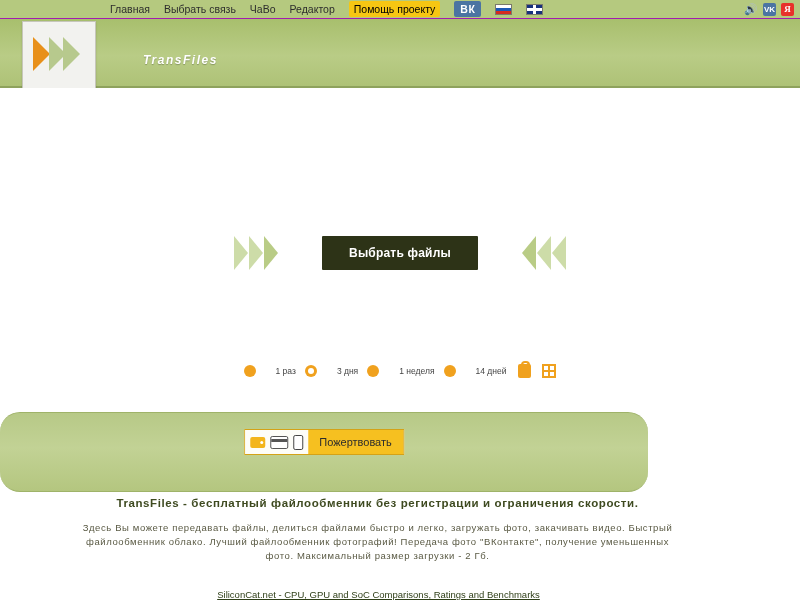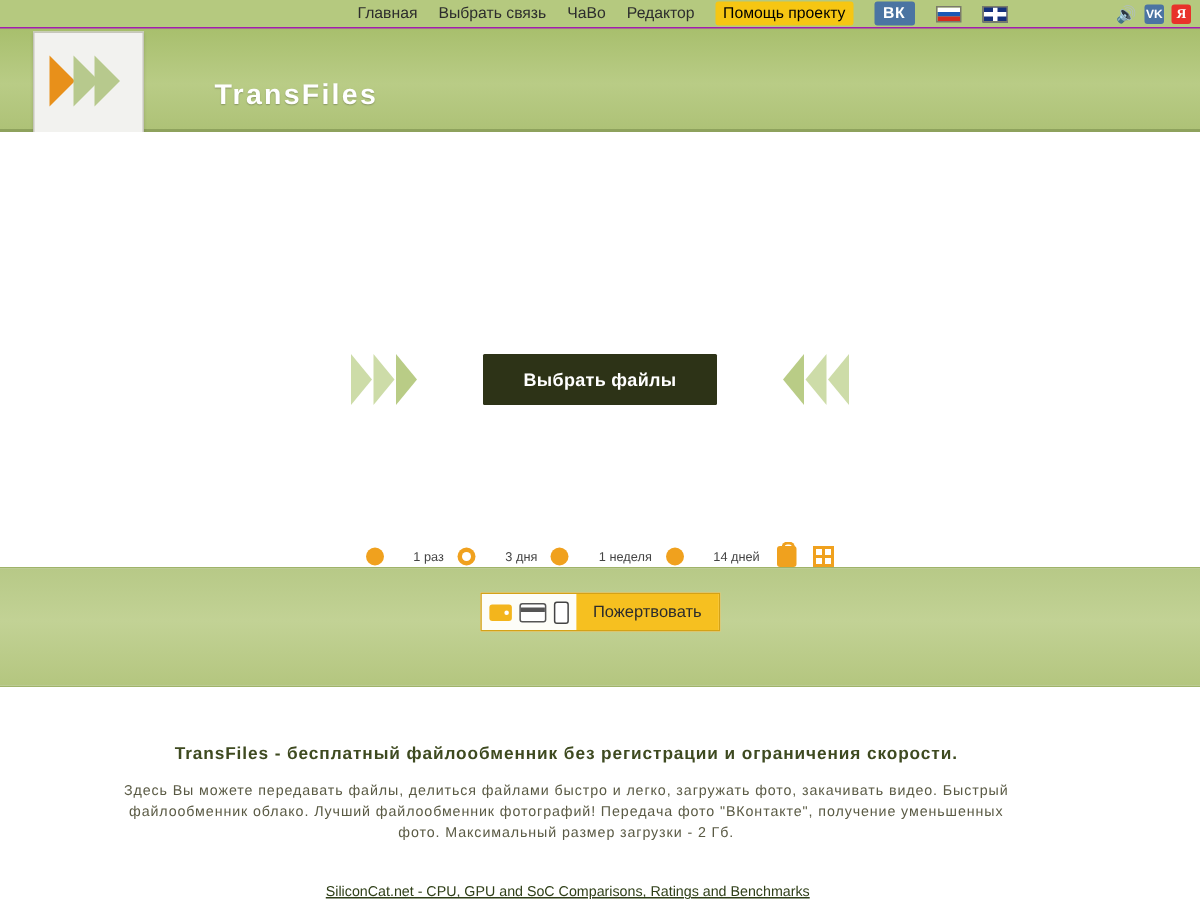--- a/index.html
+++ b/index.html
@@ -20,21 +20,20 @@
   
   .topbar {
     position: absolute;
     top: 0; left: 0;
     width: 800px;
     height: 18px;
     background: #b5c97f;
     border-bottom: 6px solid #a21caf;
     display: flex;
     align-items: center;
-    justify-content: center;
   }
   .topnav {
     display: flex;
     align-items: center;
     height: 18px;
     margin-left: 110px;
     gap: 14px;
   }
   .topnav a {
     color: #2d2d2d;
@@ -155,25 +154,26 @@
   }
   .chev-g {
     border-top: 17px solid transparent;
     border-bottom: 17px solid transparent;
     border-left: 17px solid #b7c98d;
   }
   .site-title {
     position: absolute;
     left: 143px;
     top: 34px;
-    font-size: 19px;
+    font-size: 12px;
     font-weight: bold;
     color: #ffffff;
     letter-spacing: 1.5px;
     text-shadow: 0 1px 1px rgba(0,0,0,0.25);
+    font-style: italic;
   }
 
   
   .main {
     position: absolute;
     top: 88px; left: 0;
     width: 800px;
     height: 302px;
     background: #ffffff;
   }
@@ -280,26 +280,27 @@
     gap: 2px;
     padding: 2px;
     box-sizing: border-box;
     cursor: pointer;
   }
   .qr-icon i { background: #ffffff; display: block; }
 
   
   .donate-band {
     position: absolute;
-    top: 378px; left: 0;
-    width: 800px;
+    top: 412px; left: 0;
+    width: 648px;
     height: 78px;
     background: linear-gradient(to bottom, #b7c987 0%, #c2d295 45%, #b4c67f 100%);
     border-top: 1px solid #9fb369;
     border-bottom: 1px solid #9fb369;
+    border-radius: 20px;
   }
   .donate-wrap {
     position: absolute;
     left: 50%;
     transform: translateX(-50%);
     top: 16px;
     display: flex;
     align-items: stretch;
     height: 24px;
     border: 1px solid #d4a217;

